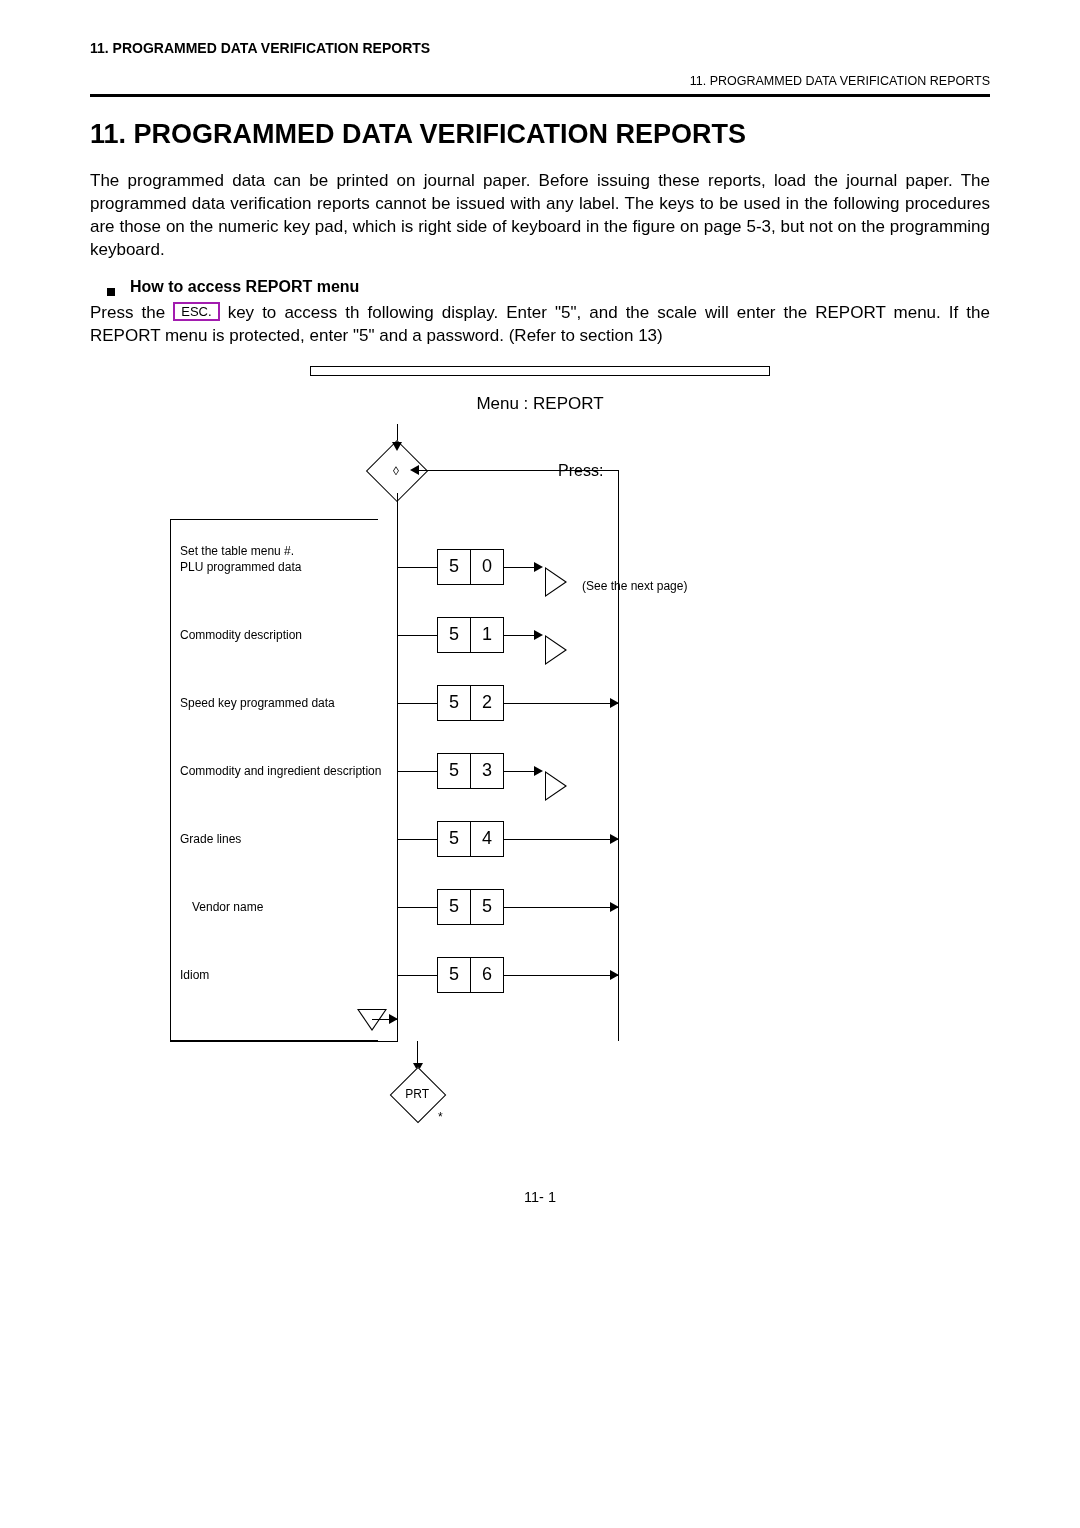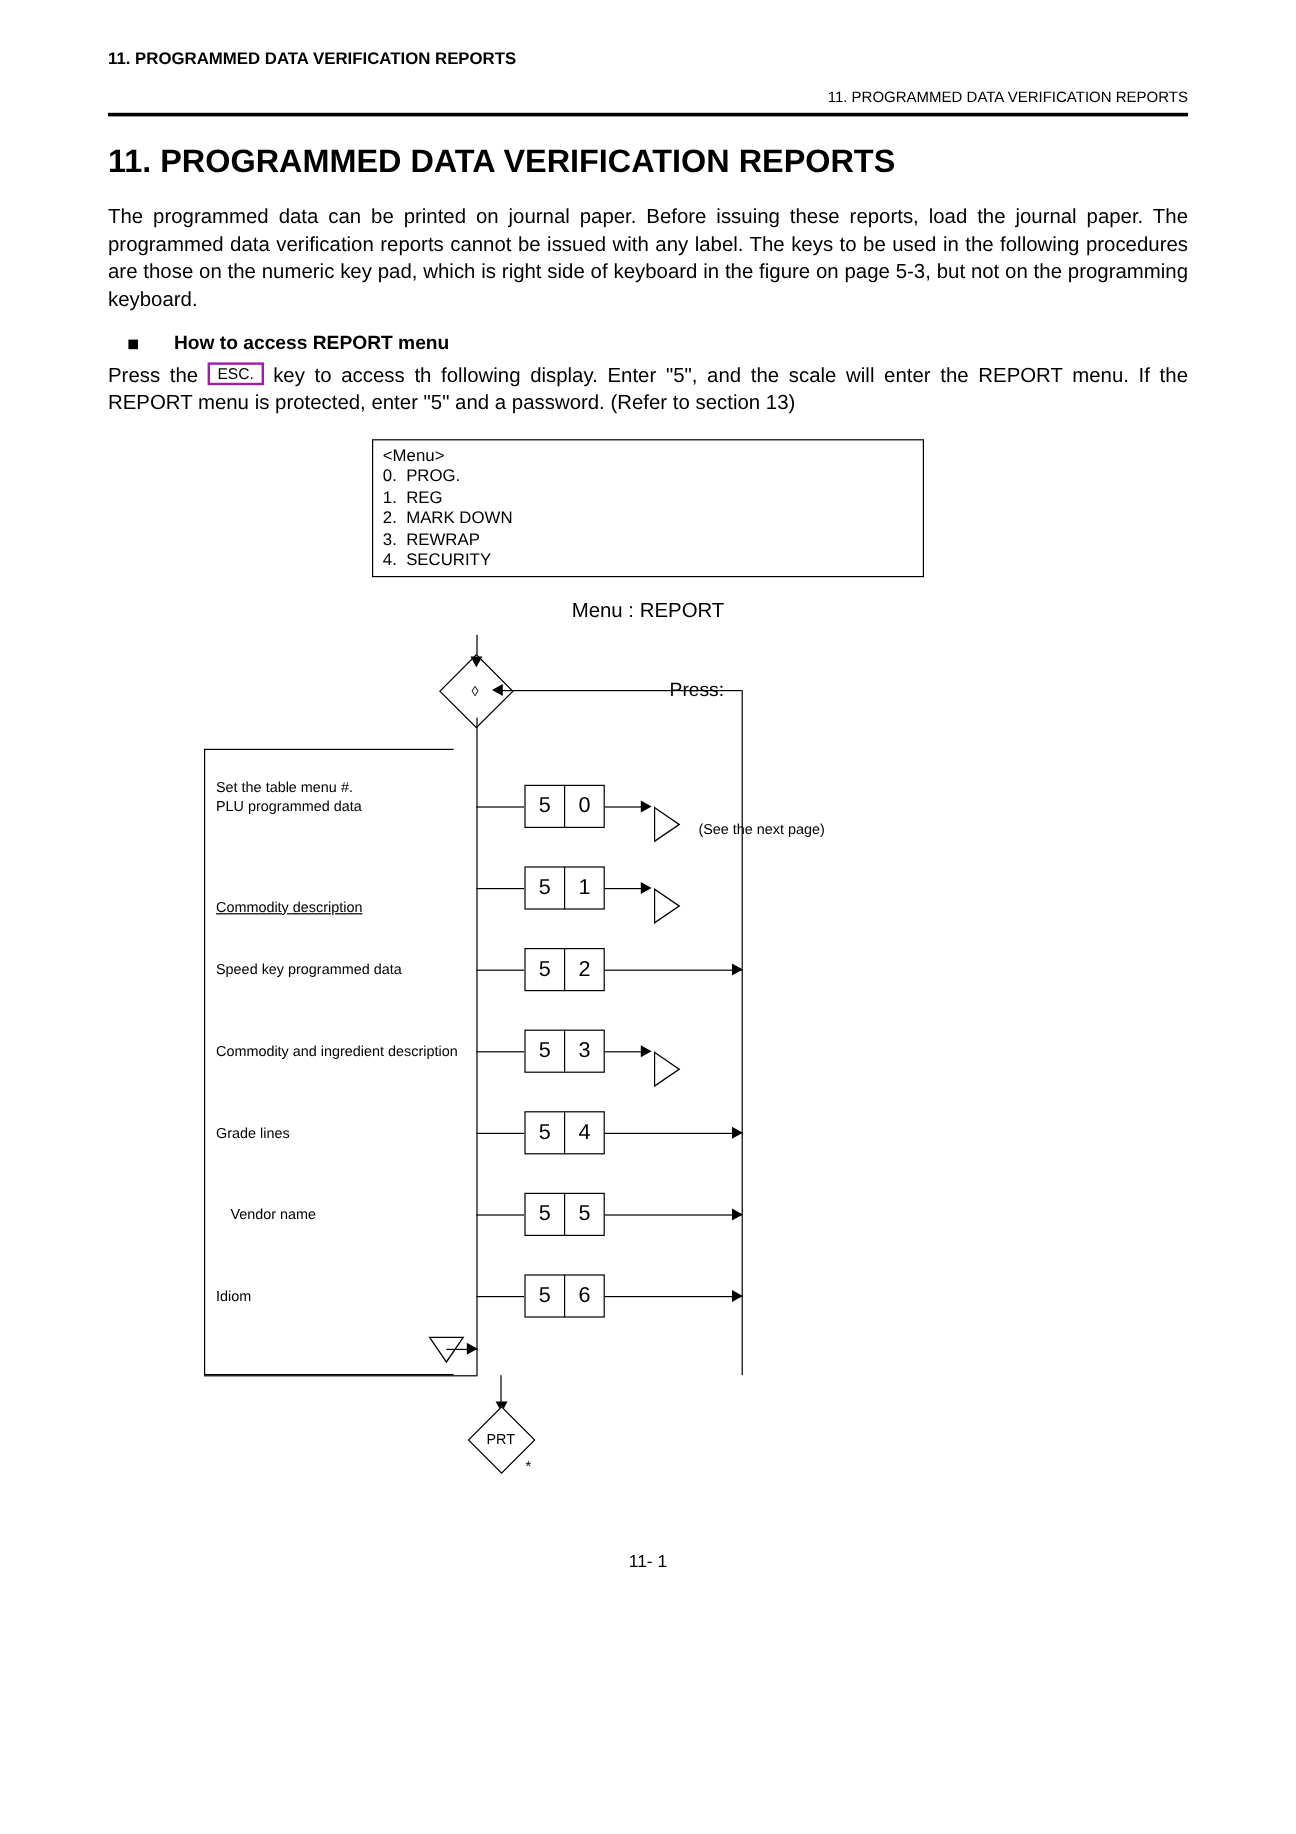--- a/index.html
+++ b/index.html
@@ -33,22 +33,22 @@
     margin-bottom: 20px;
   }
   .intro {
     font-size: 17px;
     text-align: justify;
     line-height: 1.35;
     margin-bottom: 16px;
   }
   .howto-row {
     display: flex;
-    align-items: center;
-    gap: 30px;
+    align-items: flex-end;
+    gap: 15px;
     margin-bottom: 6px;
     padding-left: 17px;
   }
   .bullet {
     width: 8px; height: 8px;
     background: #000;
   }
   .howto-label {
     font-weight: bold;
     font-size: 16px;
@@ -231,26 +231,20 @@
 </div>
 
 <p class="access">
   <span>Press the</span>
   <span class="esc-key">ESC.</span>
   <span>key to access th following display.   Enter "5", and the scale will enter the REPORT menu.   If the REPORT menu is protected, enter "5" and a password.   (Refer to section 13)</span>
 </p>
 
 <div class="menu-box-wrap">
   <div class="menu-box">
-    <div class="menu-col">&lt;Menu&gt;
-0.  PROG.
-1.  REG
-2.  MARK DOWN
-3.  REWRAP
-4.  SECURITY</div>
   </div>
 </div>
 
 <div class="menu-path">Menu :   REPORT</div>
 
 <div class="diagram">
 
   <div class="line-v" style="left:307px; top:0px; height:20px;"></div>
 
   <div class="diamond" style="left:285px; top:25px;"></div>
@@ -277,21 +271,21 @@
   <div class="line-h" style="left:307px; top:143px; width:40px;"></div>
   <div class="keybox" style="left:347px; top:125px;">5</div>
   <div class="keybox" style="left:380px; top:125px;">0</div>
   <div class="line-h" style="left:414px; top:143px; width:32px;"></div>
   <div class="arrow-r" style="left:444px; top:138px;"></div>
   <div class="tri tri-u" style="left:455px; top:143px;">
       <span class="ulet">u</span>
     </div>
   <div class="see-next" style="left:492px; top:155px;">(See the next page)</div>
 
-  <div class="label" style="left:90px; top:220px;text-decoration:underline;">Commodity description</div>
+  <div class="label" style="left:90px; top:204px;">Commodity description</div>
   <div class="line-h" style="left:307px; top:211px; width:40px;"></div>
   <div class="keybox" style="left:347px; top:193px;">5</div>
   <div class="keybox" style="left:380px; top:193px;">1</div>
   <div class="line-h" style="left:414px; top:211px; width:32px;"></div>
   <div class="arrow-r" style="left:444px; top:206px;"></div>
   <div class="tri tri-u" style="left:455px; top:211px;">
       <span class="ulet">u</span>
     </div>
 
   <div class="label" style="left:90px; top:272px;">Speed key programmed data</div>

